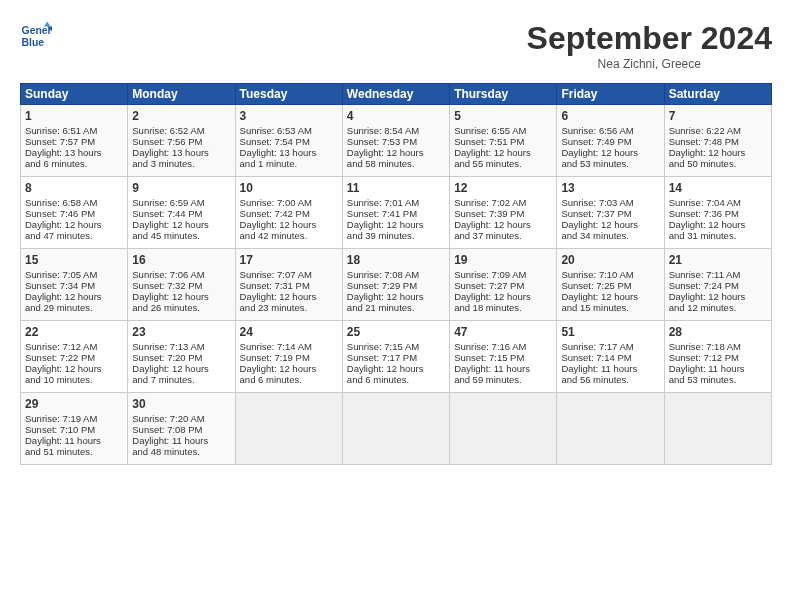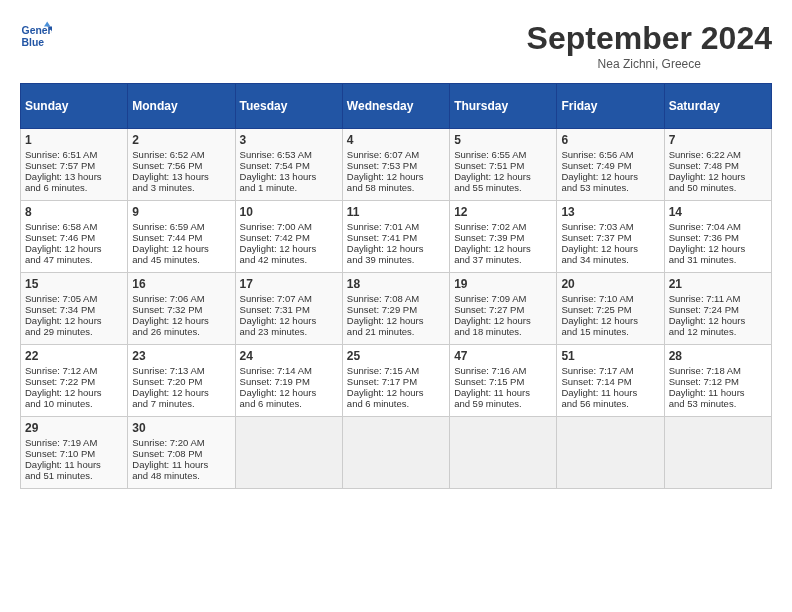--- a/index.html
+++ b/index.html
@@ -46,21 +46,21 @@
     table {
       width: 100%;
       border-collapse: collapse;
       table-layout: fixed;
     }
     thead tr th {
       background: #2255a4;
       color: #fff;
       font-size: 12px;
       font-weight: bold;
-      padding: 15px 4px;
+      padding: 3px 4px;
       text-align: left;
       border: 1px solid #1a4090;
     }
     tbody tr td {
       border: 1px solid #ccc;
       vertical-align: top;
       padding: 4px 4px;
       font-size: 9.5px;
       color: #333;
       height: 72px;
@@ -130,21 +130,21 @@
           </td>
           <td>
             <span class="day-num">3</span>
             <div>Sunrise: 6:53 AM</div>
             <div>Sunset: 7:54 PM</div>
             <div>Daylight: 13 hours</div>
             <div>and 1 minute.</div>
           </td>
           <td>
             <span class="day-num">4</span>
-            <div>Sunrise: 6:07 AM</div>
+            <div>Sunrise: 8:54 AM</div>
             <div>Sunset: 7:53 PM</div>
             <div>Daylight: 12 hours</div>
             <div>and 58 minutes.</div>
           </td>
           <td>
             <span class="day-num">5</span>
             <div>Sunrise: 6:55 AM</div>
             <div>Sunset: 7:51 PM</div>
             <div>Daylight: 12 hours</div>
             <div>and 55 minutes.</div>

